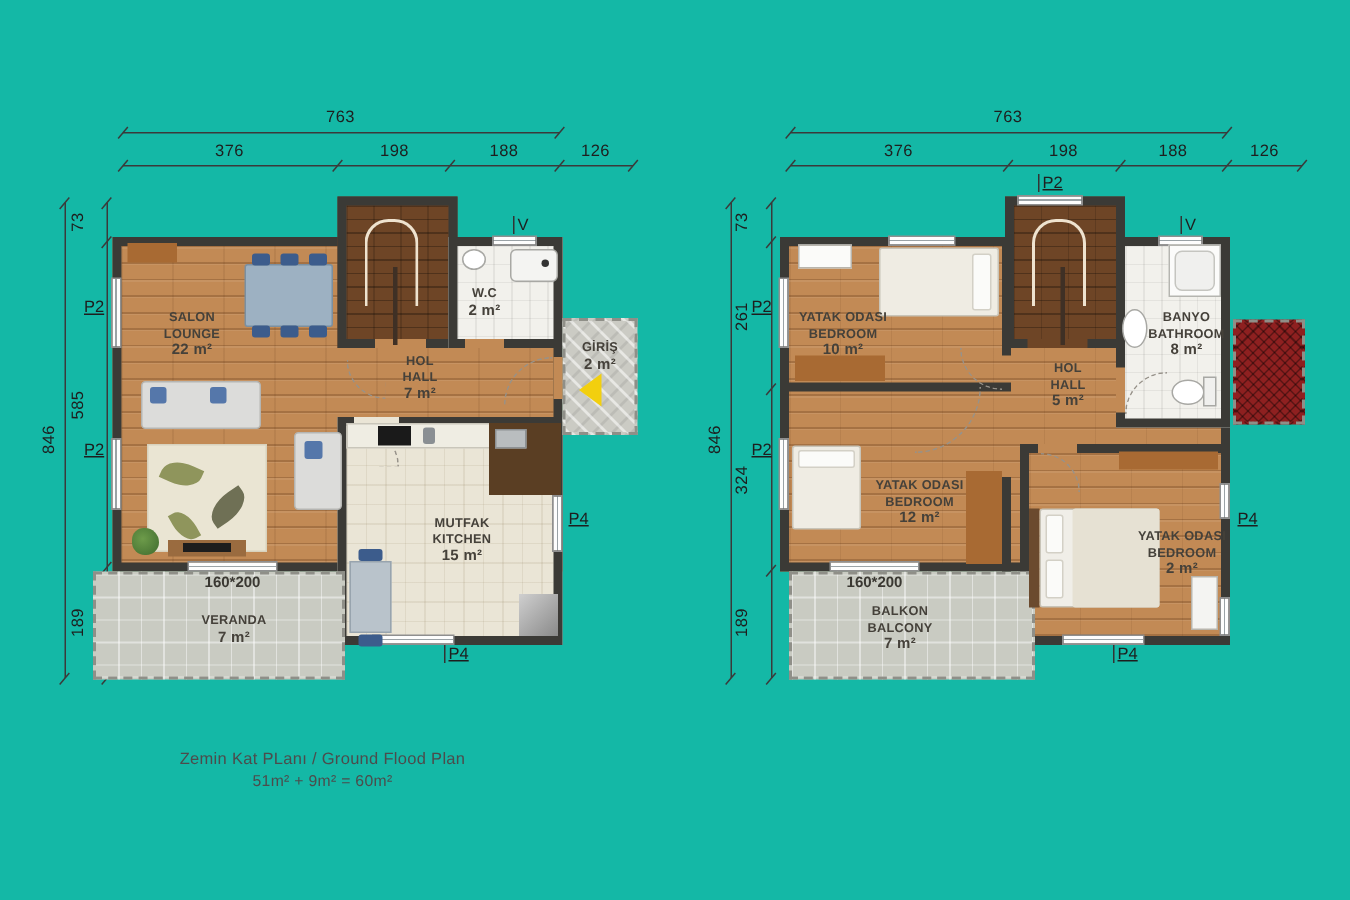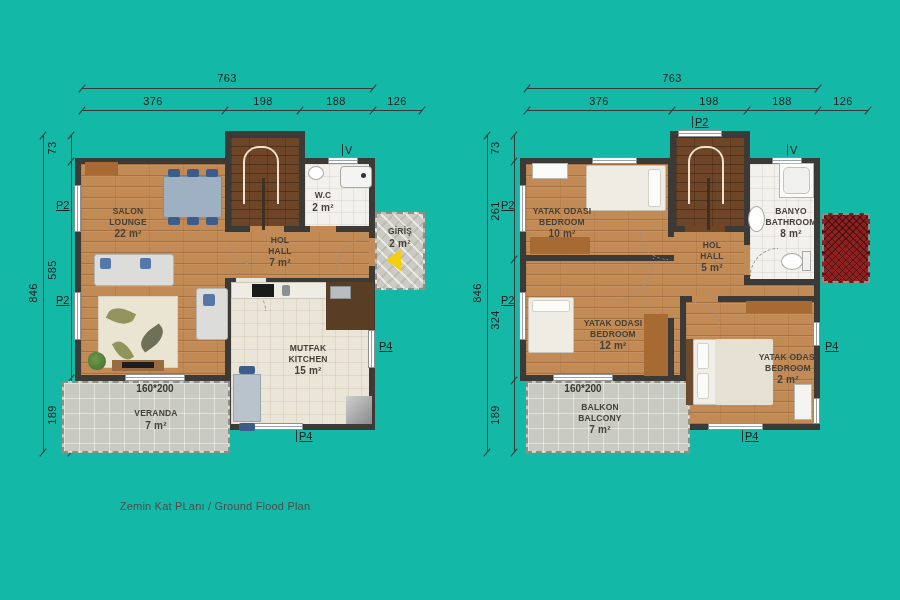--- a/index.html
+++ b/index.html
@@ -187,20 +187,21 @@
     <div class="wsize" style="left:125px;top:383px;width:60px;">160*200</div>
 
     <div class="plabel" style="left:56px;top:199px;">P2</div>
     <div class="plabel" style="left:56px;top:294px;">P2</div>
     <div class="plabel" style="left:379px;top:340px;">P4</div>
     <div class="plabel vlabel" style="left:296px;top:430px;text-decoration:underline;">P4</div>
     <div class="vlabel" style="left:342px;top:144px;">V</div>
 
     <div class="caption" style="left:90px;top:500px;width:250px;">
       <div>Zemin Kat PLanı / Ground Flood Plan</div>
+      <div class="formula">51m² + 9m² = 60m²</div>
     </div>
   </div>
 
   <div>
 
     <div class="dim-h" style="left:527px;top:88px;width:291px;"></div>
     <div class="tick" style="left:522px;top:88px;"></div>
     <div class="tick" style="left:813px;top:88px;"></div>
     <div class="dim-label" style="left:647px;top:72px;width:50px;">763</div>
 

